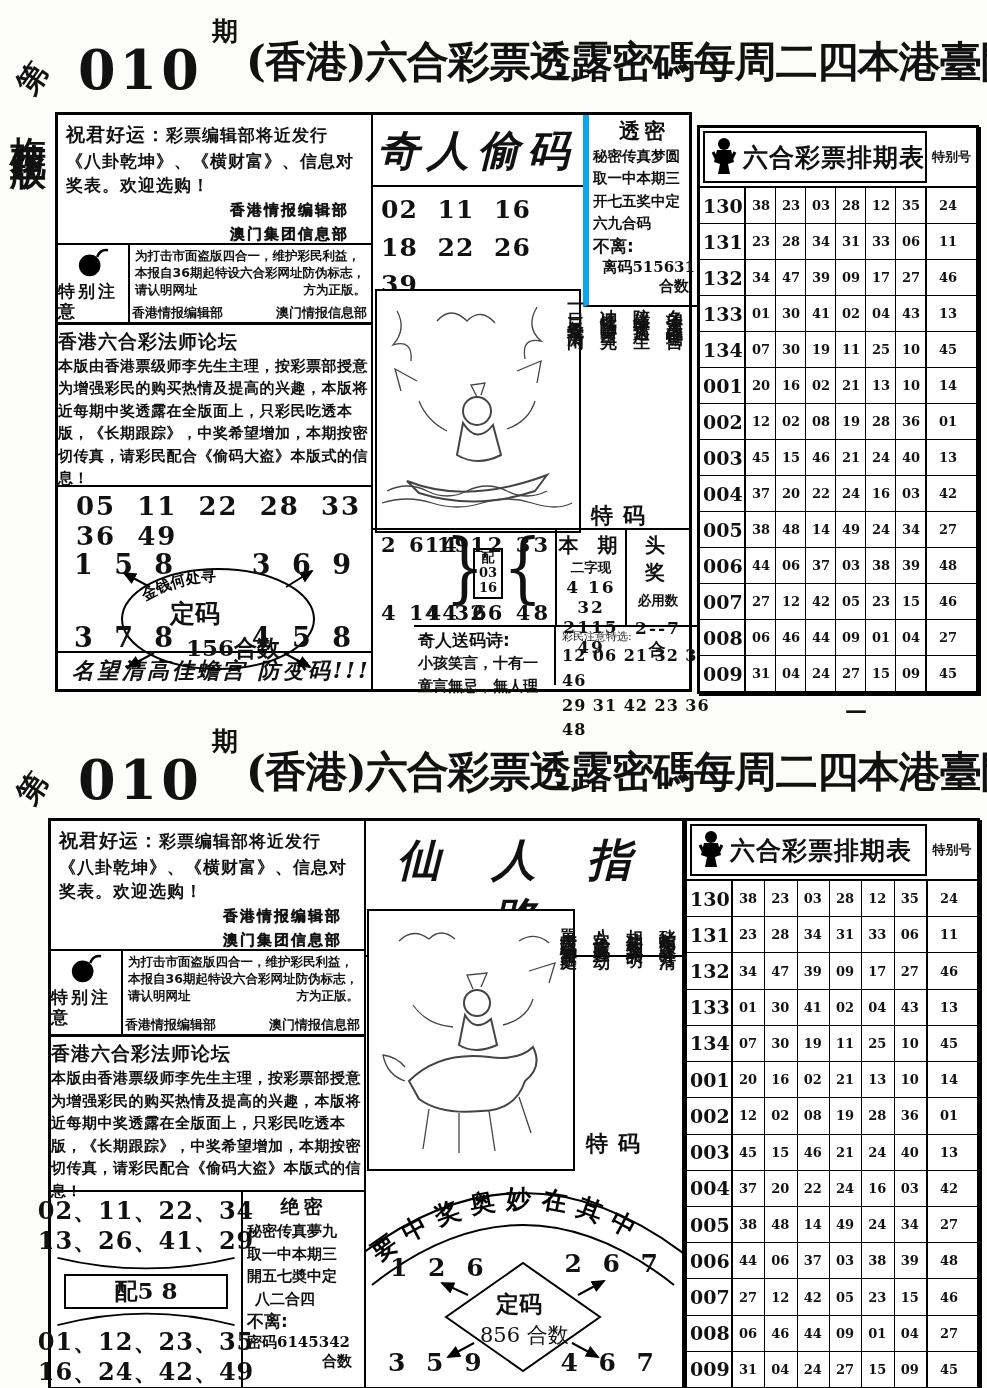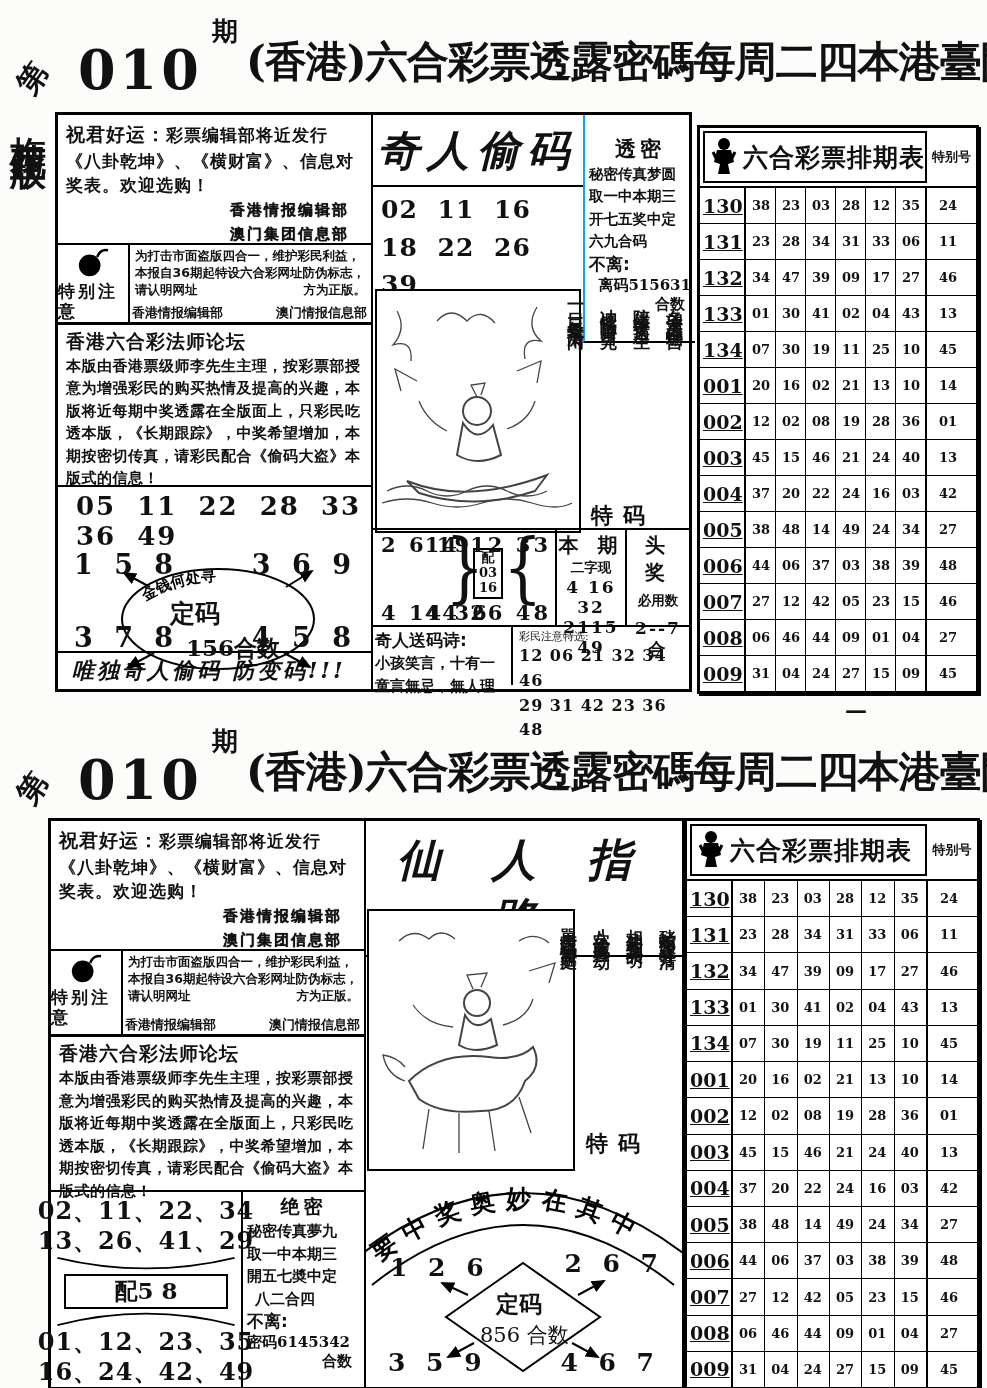--- a/index.html
+++ b/index.html
@@ -23,76 +23,76 @@
   .greet .body{font-size:17px;font-weight:bold;line-height:1.45;letter-spacing:1px;}
   .greet .lead{font-size:19px;font-weight:900;}
   .greet .sig{font-size:15px;font-weight:900;text-align:right;letter-spacing:2px;
               text-shadow:0 0 1px #000;padding-right:14px;line-height:1.6;}
   .notice{display:flex;border-bottom:3px solid #000;}
   .notice .ncell{width:70px;border-right:2px solid #000;display:flex;flex-direction:column;
                  align-items:center;justify-content:flex-start;padding-top:2px;}
   .notice .nlabel{font-size:17px;font-weight:900;letter-spacing:3px;line-height:1.2;}
   .notice .ntext{flex:1;padding:3px 5px;font-size:12.5px;font-weight:bold;line-height:1.35;}
   .notice .nrow{display:flex;justify-content:space-between;font-size:13px;font-weight:bold;padding:1px 4px 0 2px;}
-  .forum{padding:4px 8px;border-bottom:2px solid #000;flex:1;}
+  .forum{padding:4px 0;border-bottom:2px solid #000;flex:1;}
   .forum .ft{font-size:19px;font-weight:900;letter-spacing:1px;}
   .forum .fb{font-size:15px;font-weight:bold;line-height:1.5;letter-spacing:0.5px;}
   .numrow{font-size:26px;letter-spacing:2px;word-spacing:10px;padding:4px 0 2px 18px;font-weight:bold;}
   .dingma{position:relative;height:128px;}
   .dingma .corner{position:absolute;font-size:27px;font-weight:bold;letter-spacing:6px;}
   .dingma .dc{position:absolute;left:112px;top:44px;font-size:25px;font-weight:900;}
   .dingma .ds{position:absolute;left:128px;top:80px;font-size:23px;font-weight:bold;}
   .lfoot{border-top:2px solid #000;font-size:22px;font-weight:900;font-style:italic;
          letter-spacing:3px;padding:3px 0 3px 14px;}
   
   .midcol{position:absolute;top:0;}
   .qtitle{font-size:42px;font-weight:900;font-style:italic;text-align:center;letter-spacing:8px;padding-top:8px;}
   .qnums{font-size:25px;font-weight:bold;word-spacing:10px;letter-spacing:1px;padding:4px 0 0 10px;line-height:1.5;}
-  .toumi{position:absolute;border-left:2px solid #0ea5e9;border-bottom:2px solid #000;padding:20px 4px;}
+  .toumi{position:absolute;border-left:6px solid #0ea5e9;border-bottom:2px solid #000;padding:2px 4px;}
   .toumi .tt{font-size:21px;font-weight:900;text-align:center;letter-spacing:4px;}
   .toumi .tl{font-size:14.5px;font-weight:bold;line-height:1.55;white-space:nowrap;}
   .toumi .bl{font-size:17px;font-weight:900;}
   .toumi .cd{font-size:15px;font-weight:bold;text-align:right;}
   .toumi .hs{font-size:15px;font-weight:bold;text-align:right;padding-right:6px;}
   .illus{position:absolute;border:2px solid #000;background:#fff;}
   .vpoem{position:absolute;writing-mode:vertical-rl;text-orientation:upright;
          font-size:17px;font-weight:bold;letter-spacing:4px;}
   .vpoem div{margin-left:10px;}
   .tma{position:absolute;font-size:22px;font-weight:900;letter-spacing:10px;}
   .bracesrow{position:absolute;display:flex;border-top:2px solid #000;}
   .bcell{position:relative;border-right:2px solid #000;}
   .bcell .n{position:absolute;font-size:21px;font-weight:bold;letter-spacing:3px;}
   .brace{position:absolute;font-size:62px;font-weight:normal;transform:scaleY(1.25);}
   .peibox{position:absolute;border:2px solid #000;font-size:13px;font-weight:900;
           text-align:center;line-height:1.15;padding:1px 4px;}
   .hcell{border-right:2px solid #000;text-align:center;}
   .hcell .h1{font-size:20px;font-weight:900;letter-spacing:6px;padding-top:2px;}
   .hcell .h2{font-size:13.5px;font-weight:bold;}
   .hcell .h3{font-size:17px;font-weight:bold;letter-spacing:2px;}
-  .botrow{position:absolute;display:flex;border-top:2px solid #000;}
+  .botrow{position:absolute;display:flex;border-top:2px solid #000;margin-left:43px;}
   .pcell{border-right:2px solid #000;padding:2px 4px;}
   .pcell .pt{font-size:17px;font-weight:900;}
   .pcell .pl{font-size:15px;font-weight:bold;line-height:1.5;white-space:nowrap;}
   .scell{flex:1;padding:2px 6px;}
   .scell .pt{font-size:11px;font-weight:400;}
   .scell .pl{font-size:16px;font-weight:bold;letter-spacing:1px;line-height:1.55;}
   
   .sched{position:absolute;border:3px solid #000;background:#fff;display:flex;flex-direction:column;
          box-shadow:2px 2px 0 #000;}
   .shead{display:flex;height:58px;border-bottom:2px solid #000;}
   .shmain{flex:1;display:flex;align-items:center;border:2px solid #000;margin:3px 0 3px 3px;}
   .shtitle{font-size:25px;font-weight:900;letter-spacing:1px;white-space:nowrap;text-align:center;}
   .shspec{width:50px;display:flex;align-items:center;justify-content:center;text-align:right;
           font-size:13px;font-weight:900;line-height:1.15;}
   .srows{flex:1;display:flex;flex-direction:column;}
   .sched-row{flex:1;display:grid;grid-template-columns:46px repeat(6,1fr) 50px;border-top:1px solid #000;}
   .sched-row:first-child{border-top:none;}
   .sched-row span{display:flex;align-items:center;border-right:1px solid #000;padding-left:6px;
                   font-size:13px;font-weight:bold;}
-  .sched-row .sr-issue{font-size:19px;border-right:2px solid #000;padding-left:3px;letter-spacing:0px;text-decoration:underline;}
+  .sched-row .sr-issue{font-size:19px;border-right:2px solid #000;padding-left:3px;letter-spacing:0px;}
   .sched-row .sr-special{border-right:none;border-left:1px solid #000;padding-left:12px;}
   
   .numsec{display:flex;}
   .numblk{width:190px;display:flex;flex-direction:column;align-items:center;padding-top:4px;}
   .numblk .nr{font-size:24px;font-weight:bold;letter-spacing:1px;line-height:1.25;white-space:nowrap;}
   .juemi{flex:1;border-left:2px solid #000;padding:2px 4px;}
   .juemi .jt{font-size:19px;font-weight:900;text-align:center;letter-spacing:4px;}
   .juemi .jl{font-size:15px;font-weight:bold;line-height:1.5;white-space:nowrap;}
   .juemi .bl{font-size:17px;font-weight:900;}
   .juemi .cd{font-size:15px;font-weight:bold;}
@@ -164,21 +164,21 @@
           <line x1="96" y1="100" x2="70" y2="114" stroke="#000" stroke-width="2" marker-end="url(#ah1)"></line>
           <line x1="226" y1="100" x2="252" y2="114" stroke="#000" stroke-width="2" marker-end="url(#ah1)"></line>
         </svg>
         <span class="corner" style="left:16px;top:-4px;">1 5 8</span>
         <span class="corner" style="right:14px;top:-4px;">3 6 9</span>
         <span class="dc sans">定码</span>
         <span class="ds">156合数</span>
         <span class="corner" style="left:16px;bottom:-2px;">3 7 8</span>
         <span class="corner" style="right:14px;bottom:-2px;">4 5 8</span>
       </div>
-      <div class="lfoot">唯独奇人偷码  防变码!!!</div>
+      <div class="lfoot">名望清高佳蟾宫  防变码!!!</div>
     </div>
 
     <div class="midcol" style="left:313px;width:318px;height:100%;">
       <div style="width:212px;">
         <div class="qtitle">奇人偷码</div>
         <div style="border-top:2px solid #000;margin-top:6px;"></div>
         <div class="qnums">02 11 16 18 22 26 39</div>
         <div class="qnums" style="padding-top:0;">34 32 41 46 47 28 42</div>
       </div>
       <div class="toumi" style="left:212px;top:0;width:102px;height:186px;">

